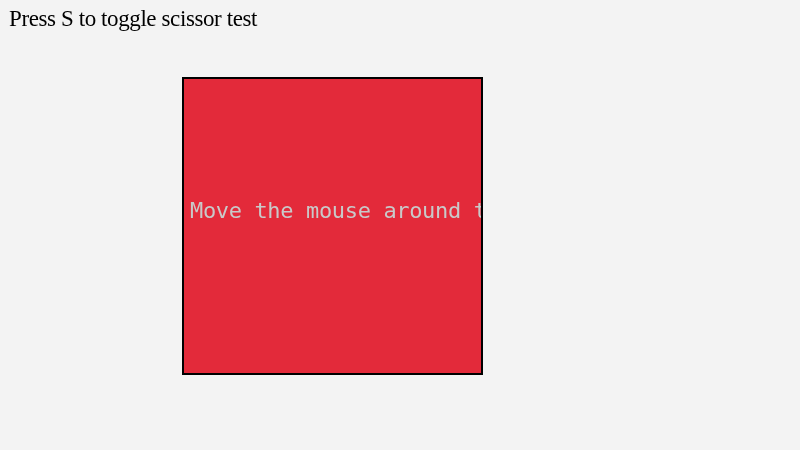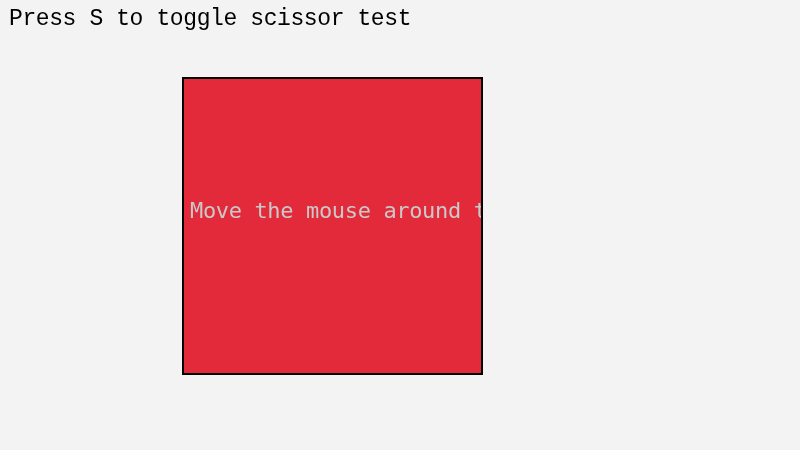--- a/index.html
+++ b/index.html
@@ -19,21 +19,21 @@
     width: 800px;
     height: 450px;
     background: #f3f3f3;
   }
 
   
   #hud-instruction {
     position: absolute;
     left: 9px;
     top: 5px;
-    font-family: Liberation Mono, monospace;
+    font-family: Liberation Serif, serif;
     font-size: 23px;
     line-height: 28px;
     letter-spacing: -0.4px;
     color: #000000;
     white-space: pre;
     -webkit-font-smoothing: none;
     font-smooth: never;
   }
 
   

